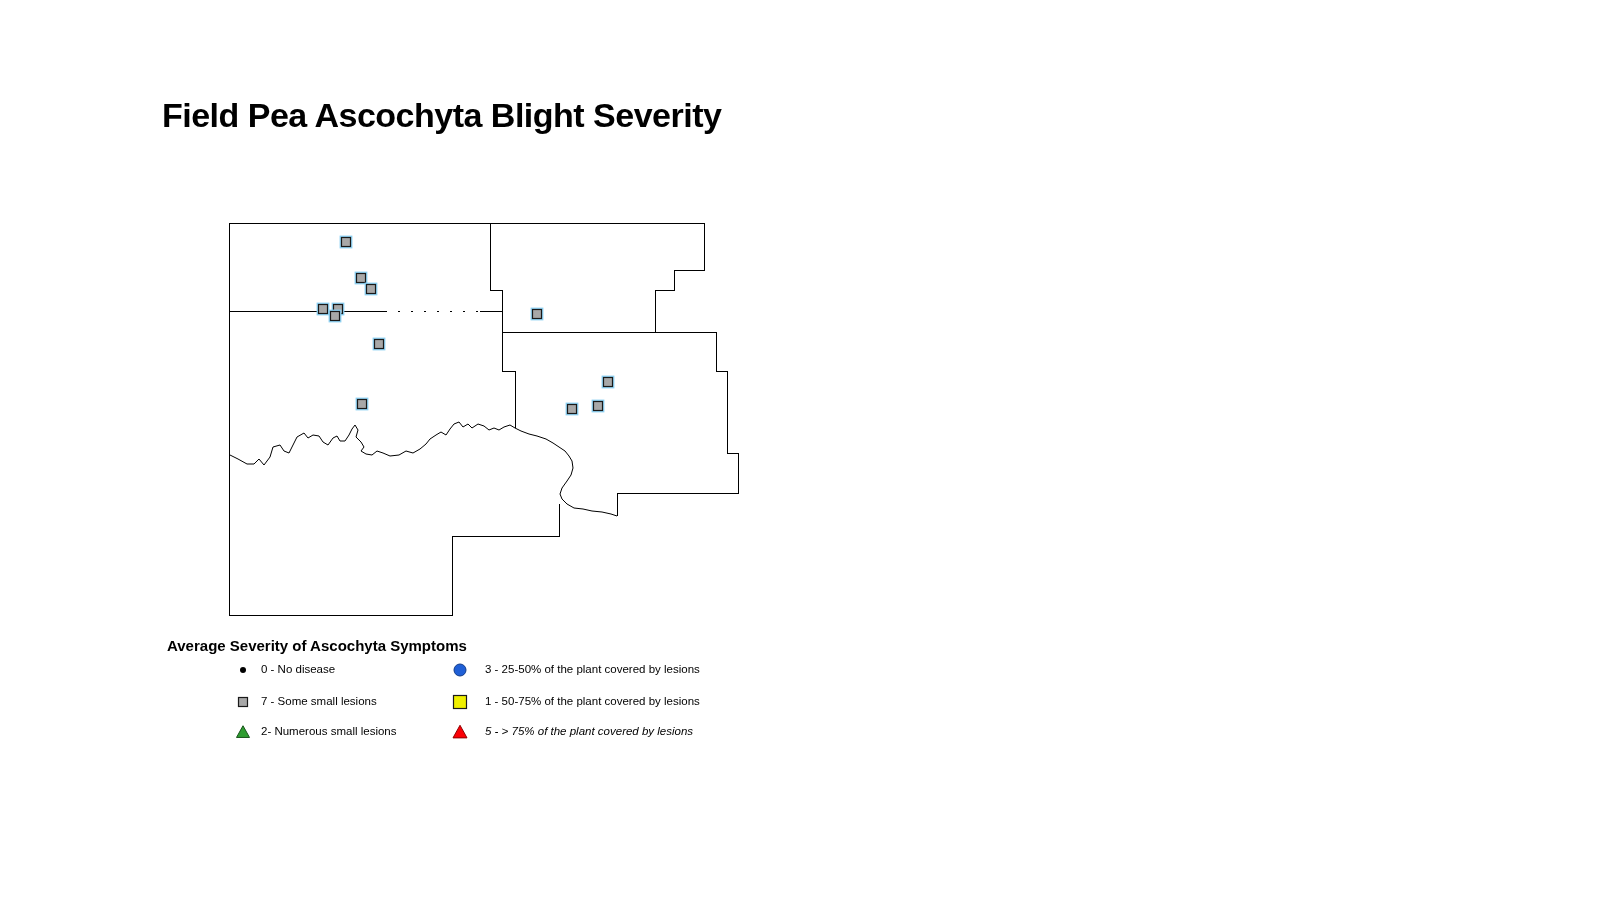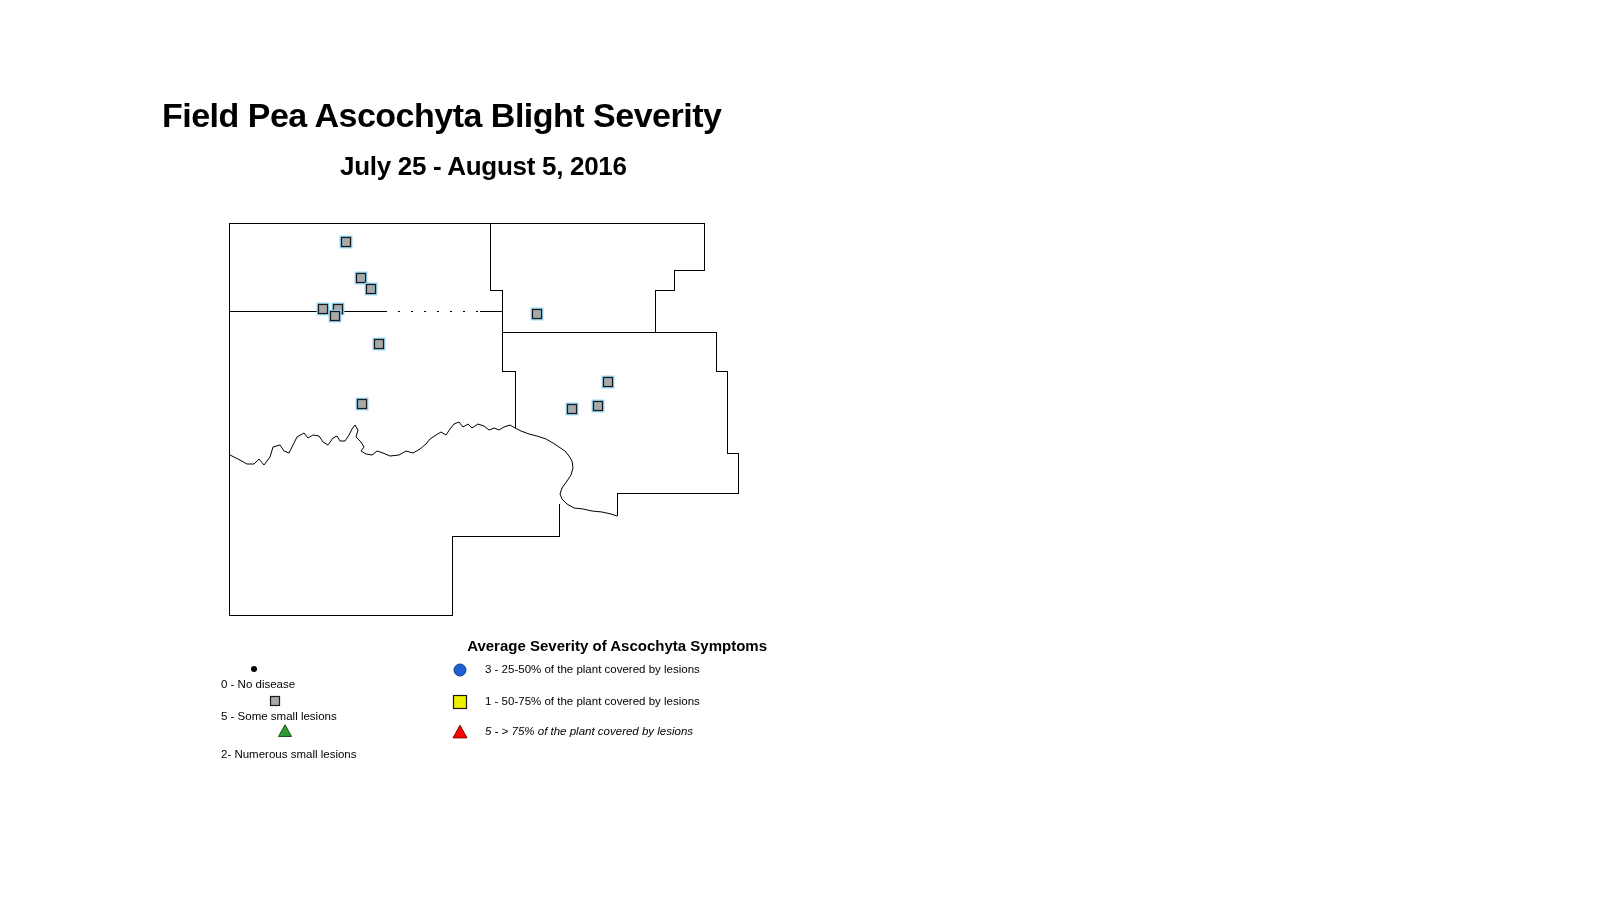--- a/index.html
+++ b/index.html
@@ -6,37 +6,36 @@
   .canvas{position:relative;width:1612px;height:900px;background:#ffffff;overflow:hidden;
           font-family:"Liberation Sans",sans-serif;color:#000;}
   .main-title{position:absolute;left:162px;top:95px;font-size:34px;font-weight:bold;
               letter-spacing:-0.5px;line-height:1.2;white-space:nowrap;}
   .sub-title{position:absolute;left:340px;top:151px;font-size:26px;font-weight:bold;
              letter-spacing:-0.3px;line-height:1.2;white-space:nowrap;}
   svg.map{position:absolute;left:0;top:0;}
   .borders{fill:none;stroke:#000;stroke-width:1;shape-rendering:crispEdges;}
   .borders-dashed{fill:none;stroke:#000;stroke-width:1;stroke-dasharray:2 11;shape-rendering:crispEdges;}
   .river{fill:none;stroke:#000;stroke-width:1;}
-  .legend-title{position:absolute;left:167px;top:637px;width:600px;text-align:right;
+  .legend-title{position:absolute;left:167px;top:637px;width:600px;text-align:left;
                 font-size:15px;font-weight:bold;white-space:nowrap;}
   .legend-item{position:absolute;height:22px;display:flex;align-items:center;}
-  .legend-item.col0{left:213px;flex-direction:column;}
+  .legend-item.col0{left:233px;}
   .legend-item.col1{left:450px;}
   .legend-item .sym{width:20px;height:20px;display:flex;justify-content:center;align-items:center;}
   .legend-item .lbl{font-size:11.5px;line-height:1;white-space:nowrap;}
   .legend-item.col0 .lbl{margin-left:8px;}
   .legend-item.col1 .lbl{margin-left:15px;}
 </style>
 </head>
 <body>
 
 <div class="canvas">
 
   <div class="main-title">Field Pea Ascochyta Blight Severity</div>
-  <div class="sub-title">July 25 - August 5, 2016</div>
 
   <svg class="map" width="1612" height="900" viewBox="0 0 1612 900">
 
     <path class="borders" d="M229,223 H704 V270 H674 V290 H655 V332"></path>
     <path class="borders" d="M502,332 H716 V371 H727 V453 H738 V493 H617 V516"></path>
     <path class="borders" d="M229,223 V615 H452 V536 H559 V504"></path>
     <path class="borders" d="M490,223 V290 H502 V371 H515 V428"></path>
     <path class="borders" d="M229,311 H385 M480,311 H502"></path>
     <path class="borders-dashed" d="M385,311 H480"></path>
 
@@ -86,23 +85,23 @@
           </svg>
         </span>
         <span class="lbl">0 - No disease</span>
       </div>
       <div class="legend-item col0" style="top: 691px;">
         <span class="sym">
           <svg width="20" height="20" viewBox="0 0 20 20">
             <rect x="5.5" y="5.5" width="9" height="9" fill="#a8a8a8" stroke="#1a1a1a" stroke-width="1.2"></rect>
           </svg>
         </span>
-        <span class="lbl">5 - Some small lesions</span>
+        <span class="lbl">7 - Some small lesions</span>
       </div>
-      <div class="legend-item col0" style="top: 721px; gap: 8px;">
+      <div class="legend-item col0" style="top: 721px;">
         <span class="sym">
           <svg width="20" height="20" viewBox="0 0 20 20">
             <polygon points="10,3.76 3.5,15.46 16.5,15.46" fill="#2e9c30" stroke="#17541a" stroke-width="1"></polygon>
           </svg>
         </span>
         <span class="lbl">2- Numerous small lesions</span>
       </div>
       <div class="legend-item col1" style="top: 659px;">
         <span class="sym">
           <svg width="20" height="20" viewBox="0 0 20 20">

